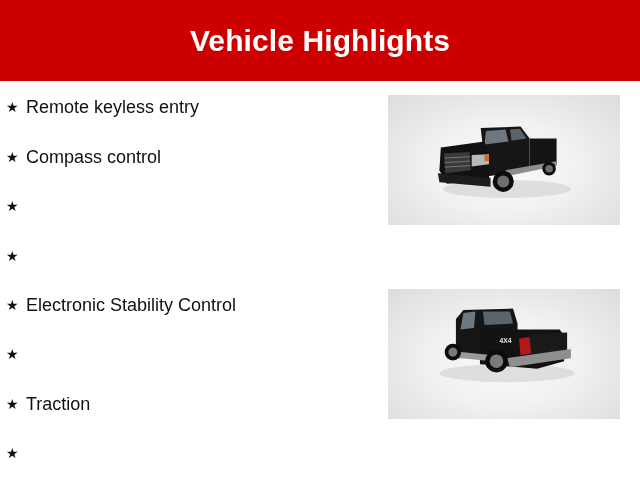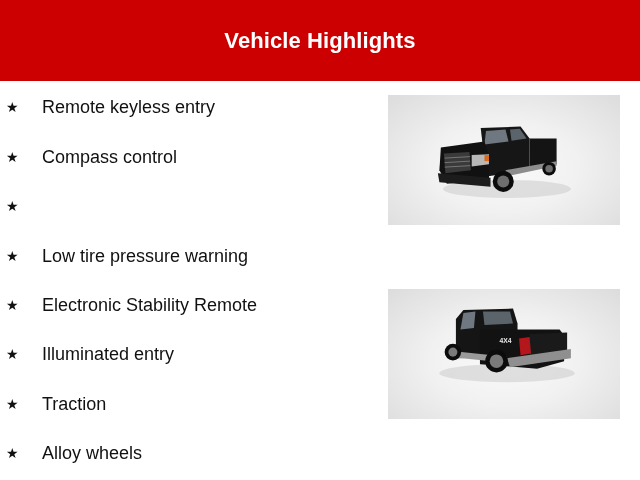--- a/index.html
+++ b/index.html
@@ -8,37 +8,37 @@
     background: #ffffff;
     font-family: "Liberation Sans", sans-serif;
     position: relative;
   }
   .header {
     position: absolute; left: 0; top: 0; width: 640px; height: 81px;
     background: #cc0000;
     display: flex; align-items: center; justify-content: center;
   }
   .header h1 {
-    margin: 0; color: #ffffff; font-size: 22px; font-weight: bold;
+    margin: 0; color: #ffffff; font-size: 30px; font-weight: bold;
     letter-spacing: 0.1px;
   }
   .features {
     position: absolute; left: 0; top: 82px; width: 380px;
     list-style: none; margin: 0; padding: 0;
   }
   .feature {
     position: absolute; left: 0; height: 30px;
     display: flex; align-items: center;
     font-size: 18px; color: #111111;
   }
   .star {
     display: inline-block; width: 20px; margin-left: 6px;
     font-size: 14px; color: #111; text-align: left;
   }
-  .label { margin-left: 16px; white-space: nowrap; }
+  .label { margin-left: 0; white-space: nowrap; }
   .photo {
     position: absolute; left: 388px; width: 232px; height: 130px;
     overflow: hidden;
     background: radial-gradient(ellipse at 50% 55%, #fafafa 0%, #f1f1f1 45%, #dcdcdc 100%);
   }
   .photo svg { display: block; width: 100%; height: 100%; }
 </style>
 </head>
 <body>
 
@@ -53,37 +53,34 @@
   </li>
   <li class="feature" style="top:60px">
     <span class="star">★</span>
     <span class="label">Compass control</span>
   </li>
   <li class="feature" style="top:109px">
     <span class="star">★</span>
   </li>
   <li class="feature" style="top:159px">
     <span class="star">★</span>
-    <span class="label">Low tire pressure warning</span>
   </li>
   <li class="feature" style="top:208px">
     <span class="star">★</span>
-    <span class="label">Electronic Stability Remote</span>
+    <span class="label">Electronic Stability Control</span>
   </li>
   <li class="feature" style="top:257px">
     <span class="star">★</span>
-    <span class="label">Illuminated entry</span>
   </li>
   <li class="feature" style="top:307px">
     <span class="star">★</span>
     <span class="label">Traction</span>
   </li>
   <li class="feature" style="top:356px">
     <span class="star">★</span>
-    <span class="label">Alloy wheels</span>
   </li>
 </ul>
 
 <div class="photo" style="top:95px" title="Black pickup truck, front three-quarter view">
   <svg viewBox="0 0 232 173">
     <ellipse cx="120" cy="125" rx="85" ry="12" fill="#cfcfcf" opacity="0.6"></ellipse>
 
     <polygon points="150,58 186,58 186,92 150,100" fill="#141414"></polygon>
 
     <polygon points="85,44 138,42 150,58 150,100 95,108 88,70" fill="#161616"></polygon>

